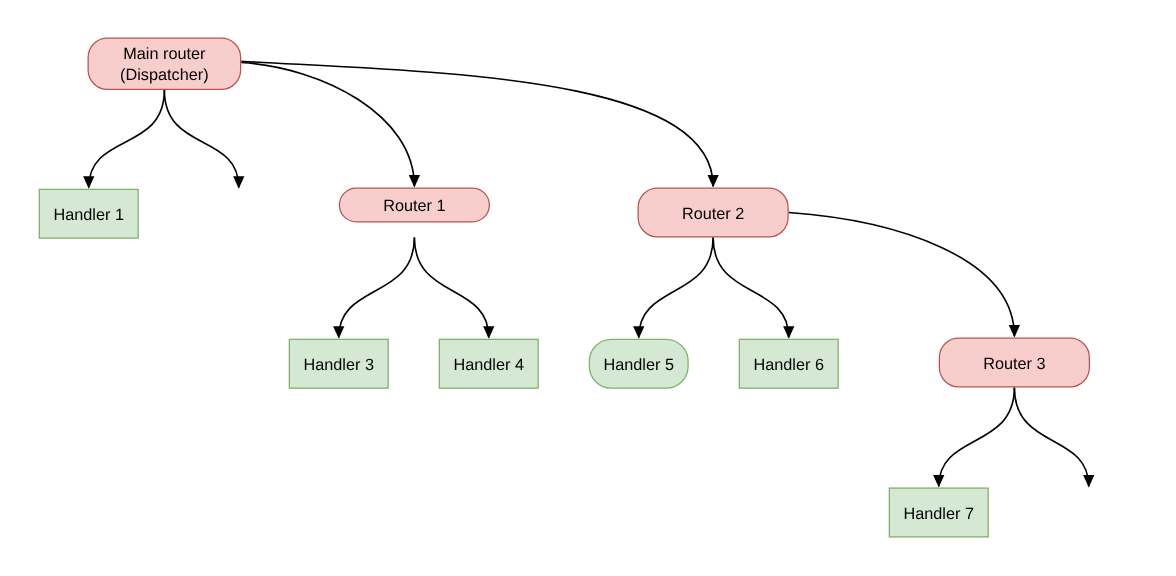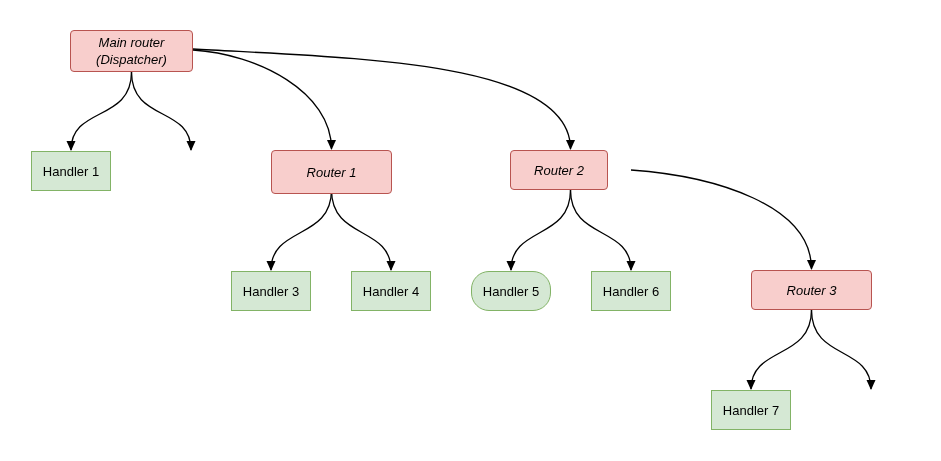--- a/index.html
+++ b/index.html
@@ -39,22 +39,21 @@
     justify-content: center;
     text-align: center;
     font-size: 13px;
     line-height: 17px;
     color: #000000;
     white-space: pre-line;
   }
   .router {
     background: var(--router-fill, #f8cecc);
     border: 1.3px solid var(--router-border, #b85450);
-    border-radius: 4px;
-    font-style: italic;
+    border-radius: 16px;
   }
   .handler {
     background: var(--handler-fill, #d5e8d4);
     border: 1.3px solid var(--handler-border, #82b366);
   }
 </style>
 </head>
 <body>
 
 <div class="canvas">
@@ -81,23 +80,23 @@
     <path class="edge" marker-end="url(#arrow)" d="M 811.5 310 C 811.5 360, 751 346, 751 389"></path>
     <path class="edge" marker-end="url(#arrow)" d="M 811.5 310 C 811.5 360, 871 346, 871 389"></path>
   </svg>
 
   <div class="node router" style="left:70px; top:30px; width:123px; height:42px;">Main router
 (Dispatcher)</div>
 
   <div class="node handler" style="left:31px; top:151px; width:80px; height:40px;">Handler 1</div>
 
 
-  <div class="node router" style="left:271px; top:150px; width:121px; height:44px;">Router 1</div>
+  <div class="node router" style="left:271px; top:150px; width:121px; height:28px;">Router 1</div>
 
-  <div class="node router" style="left:510px; top:150px; width:98px; height:40px;">Router 2</div>
+  <div class="node router" style="left:510px; top:150px; width:121px; height:40px;">Router 2</div>
 
   <div class="node handler" style="left:231px; top:271px; width:80px; height:40px;">Handler 3</div>
 
   <div class="node handler" style="left:351px; top:271px; width:80px; height:40px;">Handler 4</div>
 
   <div class="node handler" style="left:471px; top:271px; width:80px; height:40px;border-radius:18px;">Handler 5</div>
 
   <div class="node handler" style="left:591px; top:271px; width:80px; height:40px;">Handler 6</div>
 
   <div class="node router" style="left:751px; top:270px; width:121px; height:40px;">Router 3</div>

